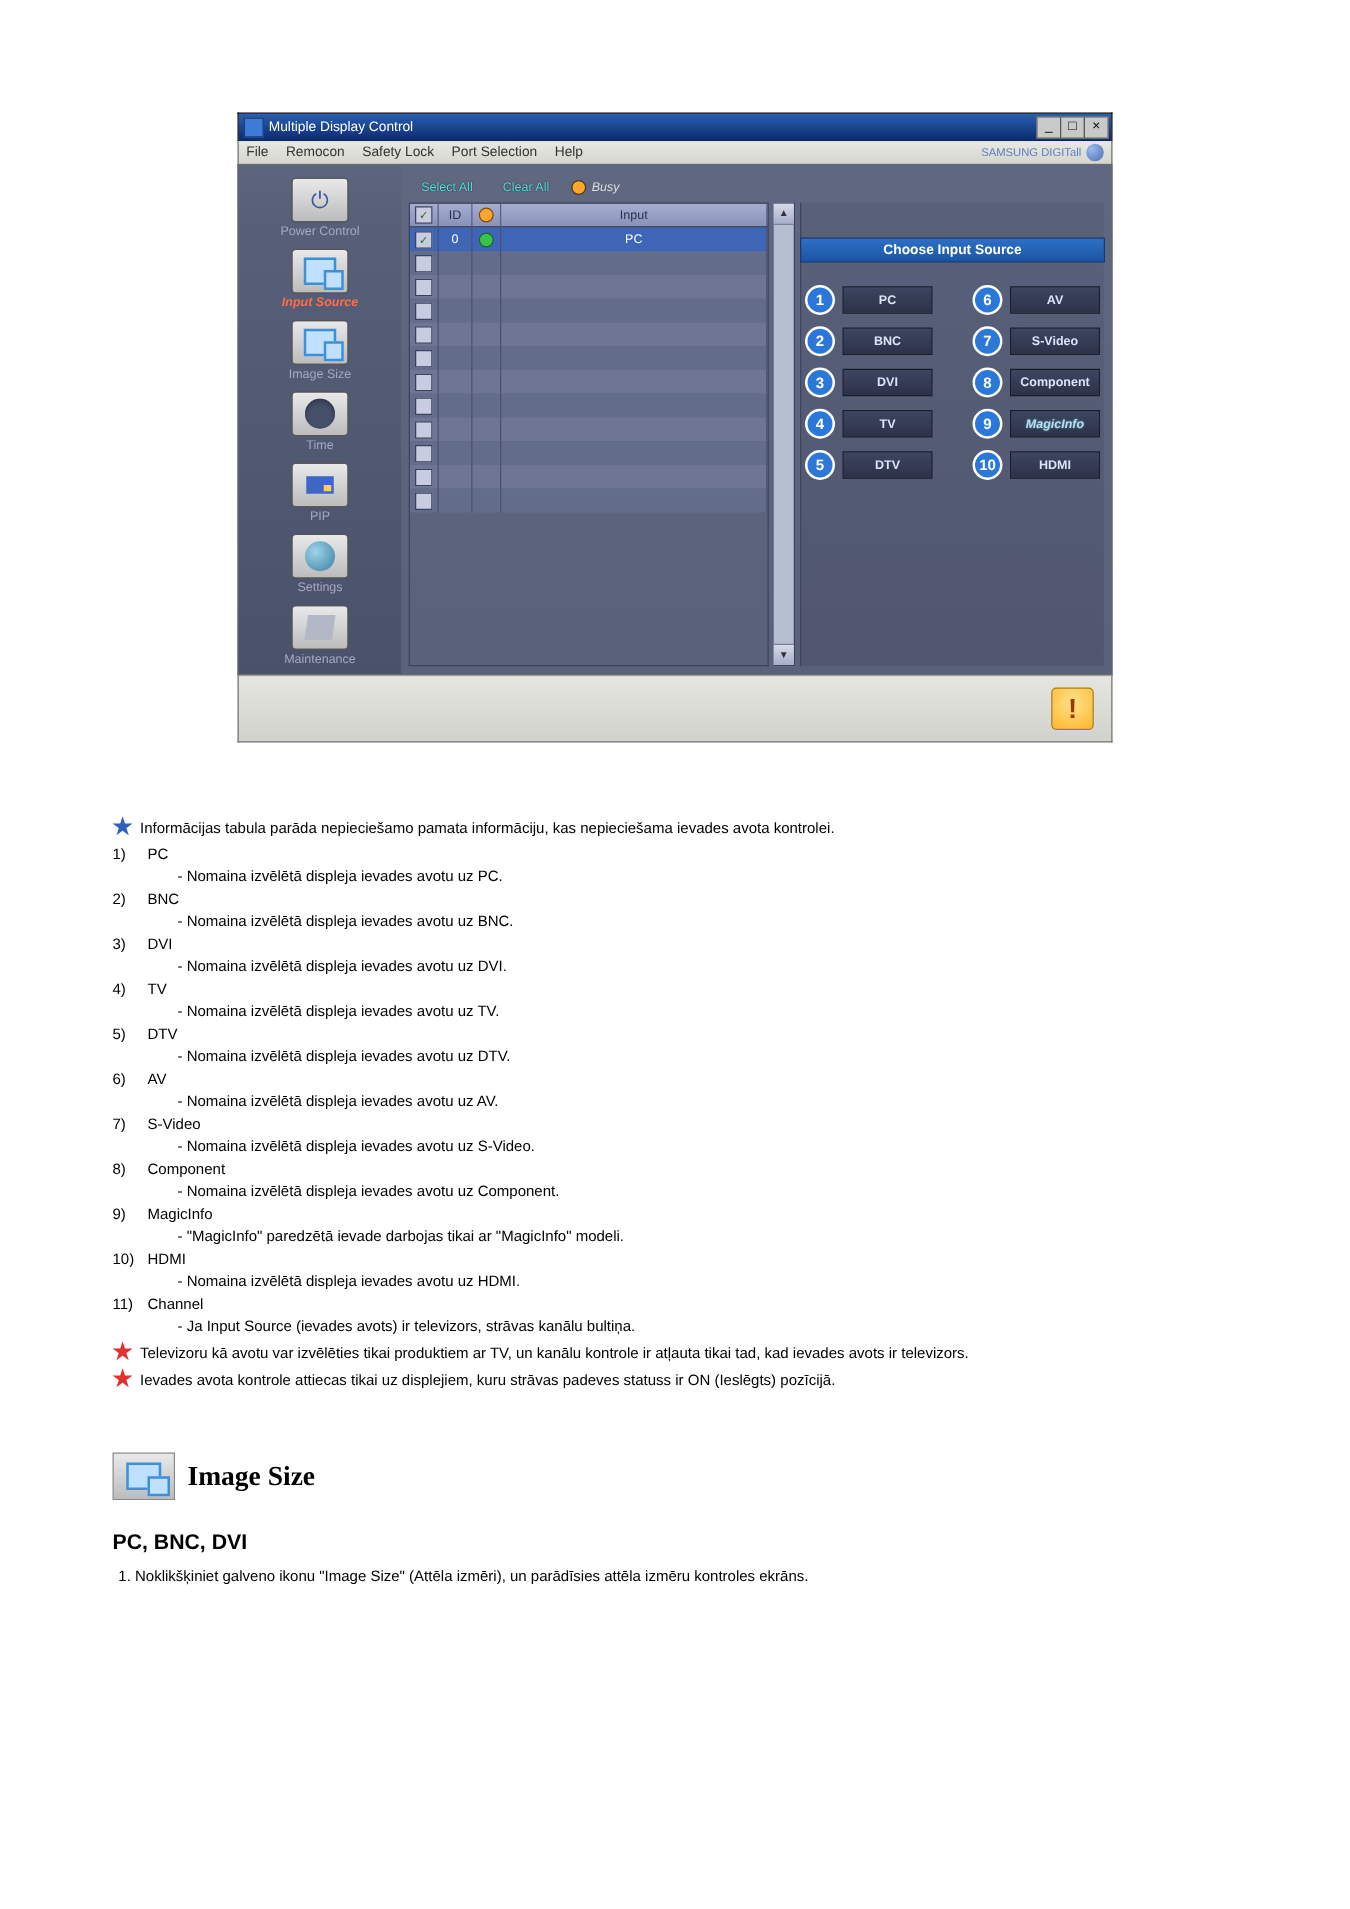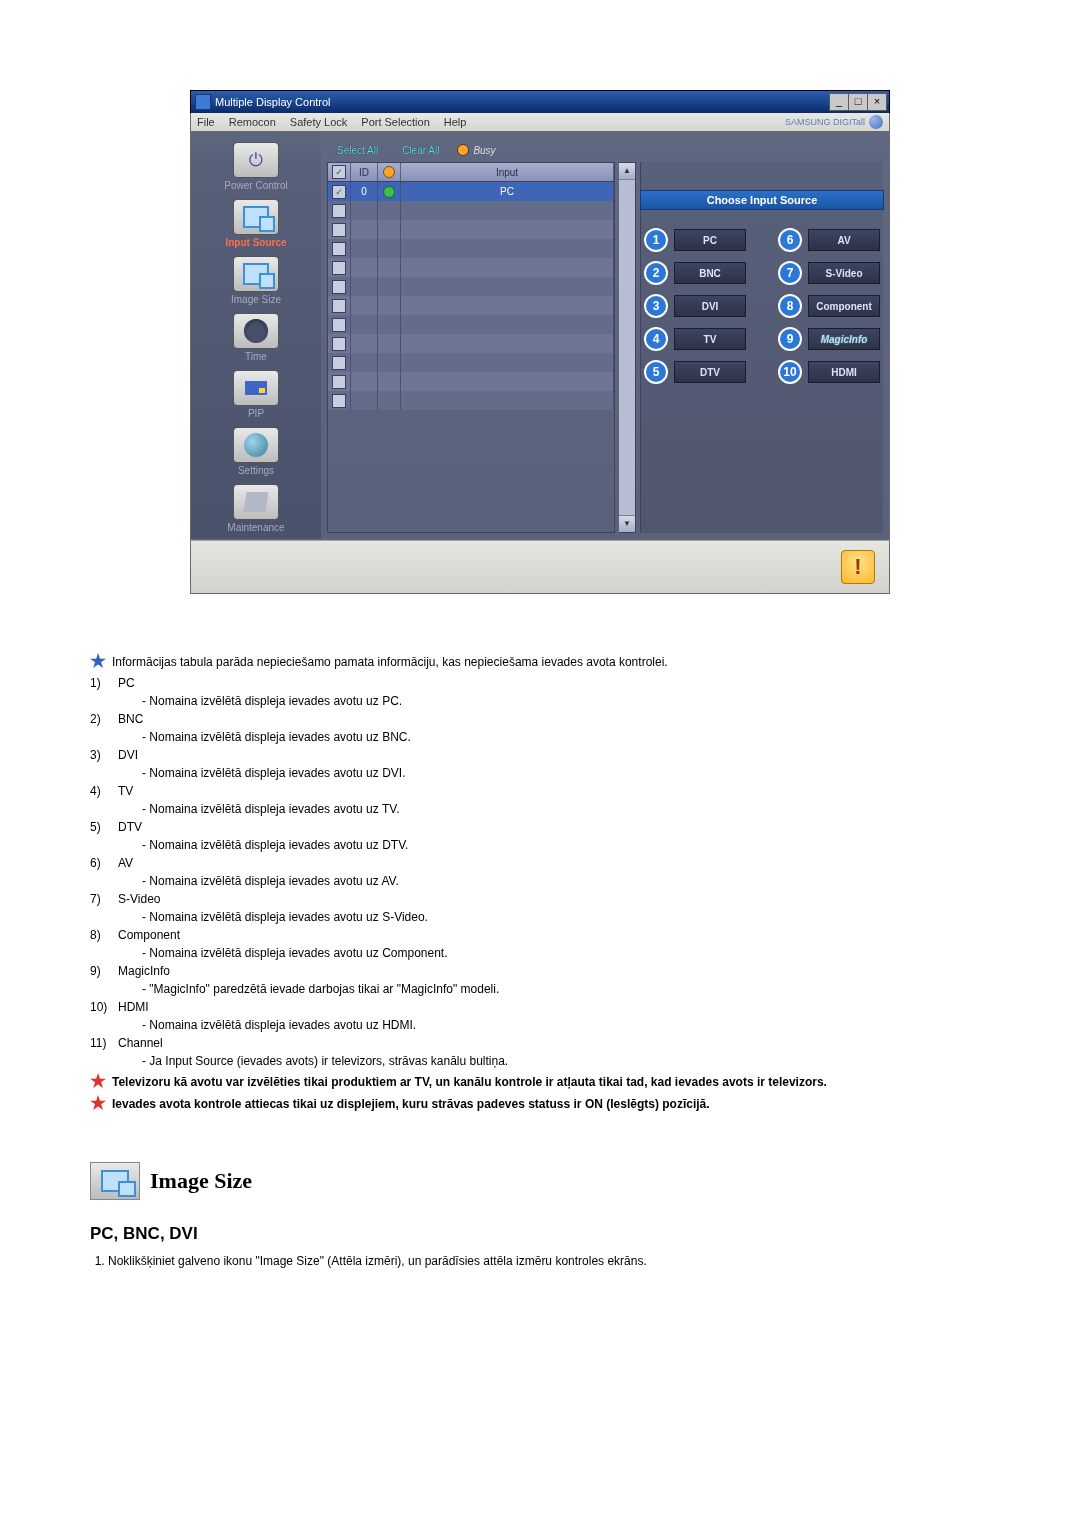--- a/index.html
+++ b/index.html
@@ -108,20 +108,21 @@
     flex-direction: column;
     align-items: center;
     gap: 2px;
     color: #a5aac0;
     font-size: 10px;
     cursor: pointer;
   }
   .side-item.active {
     color: #ff6d4a;
     font-weight: bold;
+    font-style: italic;
   }
   .side-icon {
     width: 44px;
     height: 34px;
     background: linear-gradient(#e9e9e9, #bcbcbc);
     border: 1px solid #555;
     border-radius: 4px;
     display: flex;
     align-items: center;
     justify-content: center;
@@ -339,21 +340,21 @@
     color: #3060c0;
     font-size: 18px;
     font-weight: bold;
     line-height: 14px;
     flex-shrink: 0;
     width: 14px;
     text-align: center;
   }
   .star.red { color: #e03030; }
   .star-text { font-size: 12px; line-height: 16px; }
-  .star-text.bold { font-weight: bold; }
+  .star-text.bold { font-weight: normal; }
   ol.num {
     list-style: none;
     margin: 6px 0 0 0;
     padding: 0;
   }
   ol.num li {
     display: flex;
     margin: 4px 0;
   }
   .num-n { width: 28px; flex-shrink: 0; }

